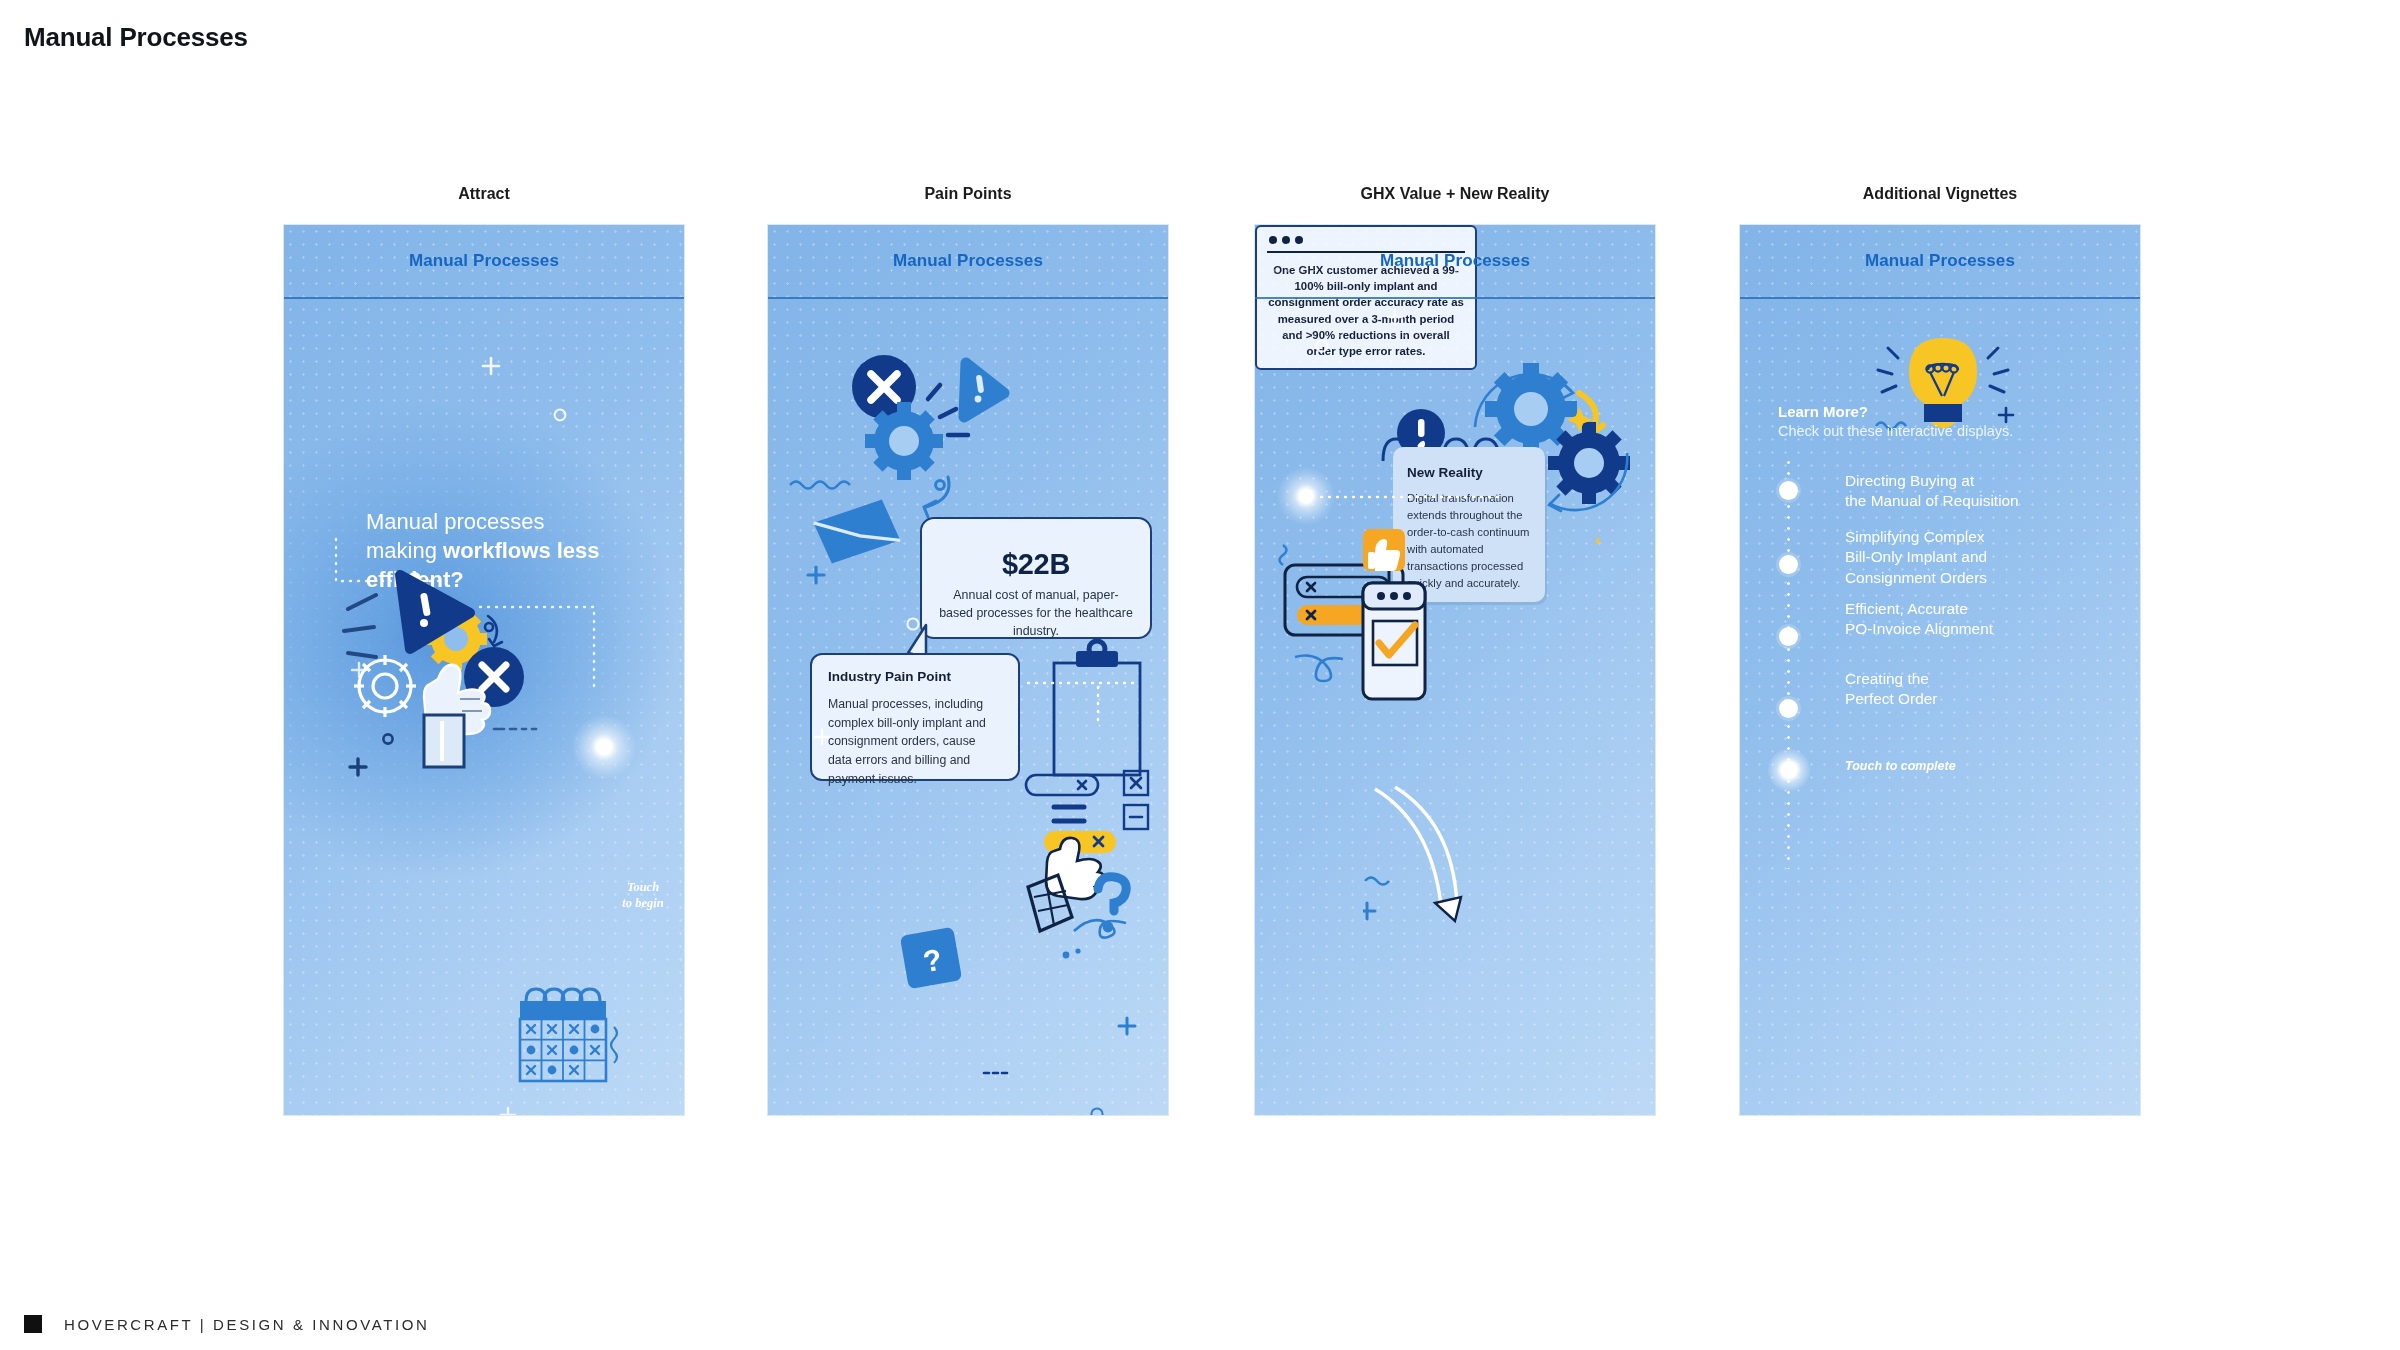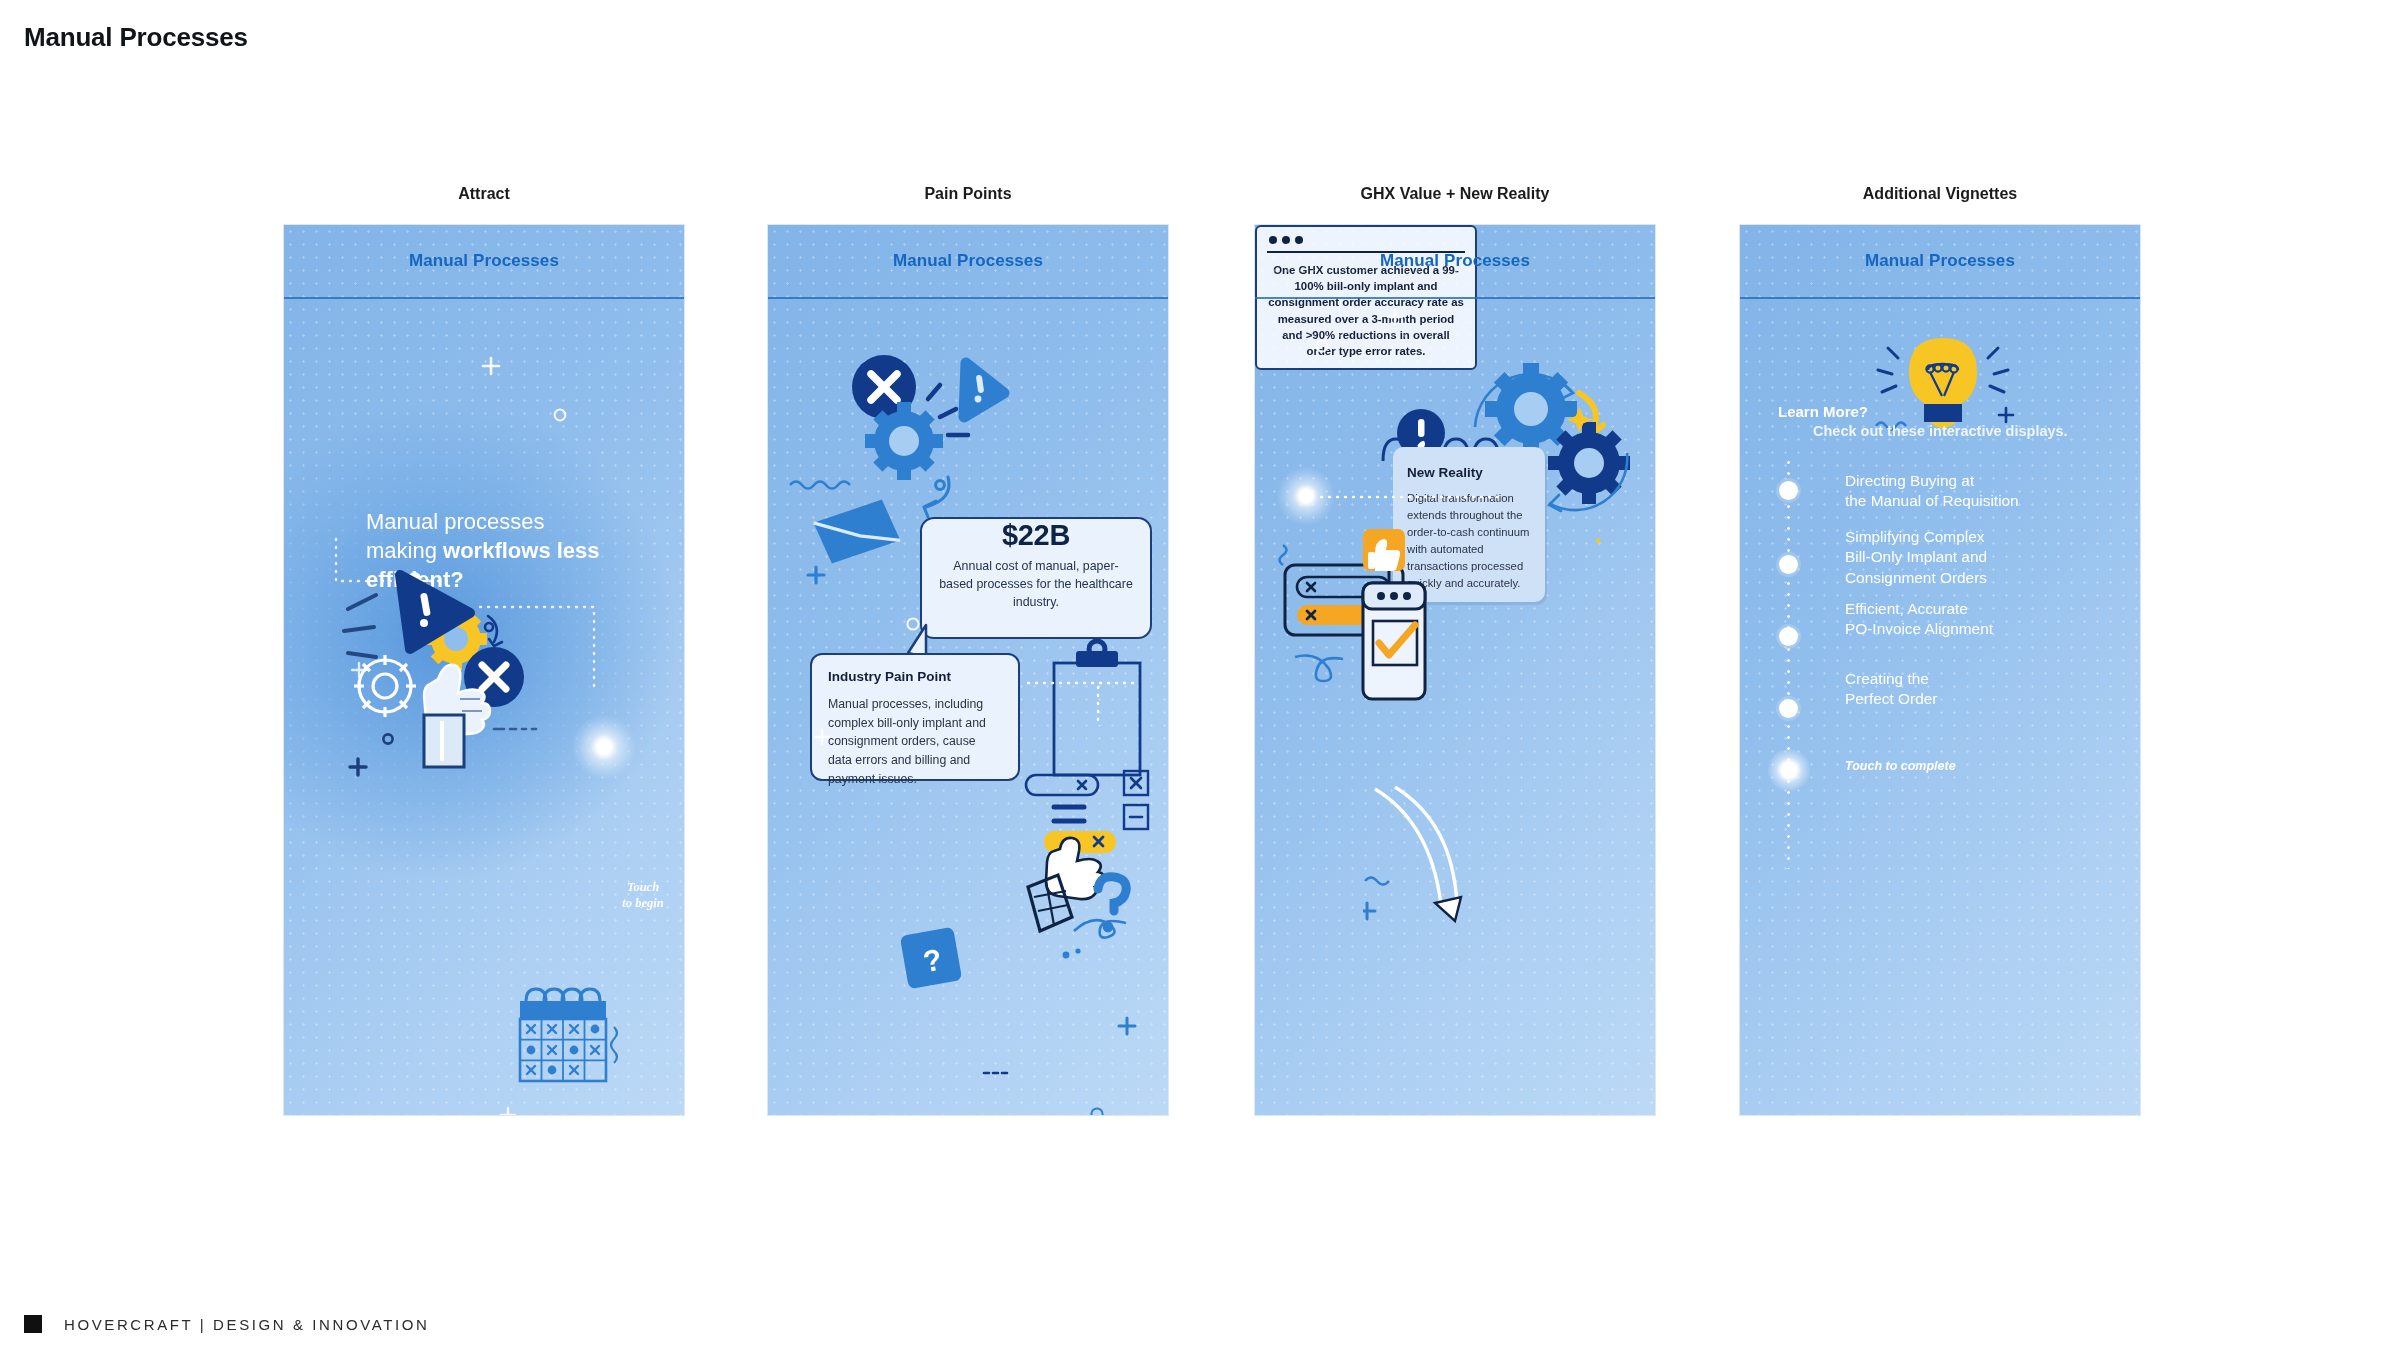--- a/index.html
+++ b/index.html
@@ -93,21 +93,21 @@
     background:#eaf2fd;
     border:2px solid #1b3f7a;
     border-radius:12px;
     box-sizing:border-box;
   }
   .card-title{font-size:13.5px;font-weight:700;color:#14203a;}
   .card-body{font-size:12.3px;line-height:1.52;color:#2a3446;}
 
   .stat-card{
     left:152px;top:292px;width:232px;height:122px;
-    border-radius:14px;padding:0 16px 0;text-align:center;
+    border-radius:14px;padding:29px 16px 0;text-align:center;
   }
   .stat-num{font-size:29px;font-weight:700;color:#0f2344;letter-spacing:-.3px;}
   .stat-sub{margin-top:6px;font-size:12.4px;line-height:1.45;color:#253349;}
 
   .pain-card{left:42px;top:428px;width:210px;height:128px;padding:14px 16px;}
   .pain-card .card-body{margin-top:11px;}
 
   
   .win-card{
     left:20px;top:105px;width:222px;height:145px;
@@ -128,21 +128,21 @@
   }
   .reality-card .card-body{margin-top:10px;font-size:11.3px;line-height:1.5;}
 
   
   .learn-h{
     position:absolute;left:38px;top:178px;width:330px;
     font-size:15px;font-weight:700;color:#ffffff;
   }
   .learn-sub{
     position:absolute;left:38px;top:198px;width:340px;
-    font-size:14.5px;color:#eef5fd;font-weight:700;margin-left:35px;
+    font-size:14.5px;color:#eef5fd;font-weight:400;
   }
   .timeline{position:absolute;left:37px;top:232px;width:330px;height:420px;}
   .tl-line{
     position:absolute;left:10px;top:0;width:3px;height:412px;
     background-image:radial-gradient(circle, #ffffff 1.3px, transparent 1.5px);
     background-size:3px 11px;opacity:.9;
   }
   .tl-node{
     position:absolute;left:2px;width:19px;height:19px;border-radius:50%;
     background:#ffffff;box-shadow:0 0 0 3px rgba(255,255,255,.18);

